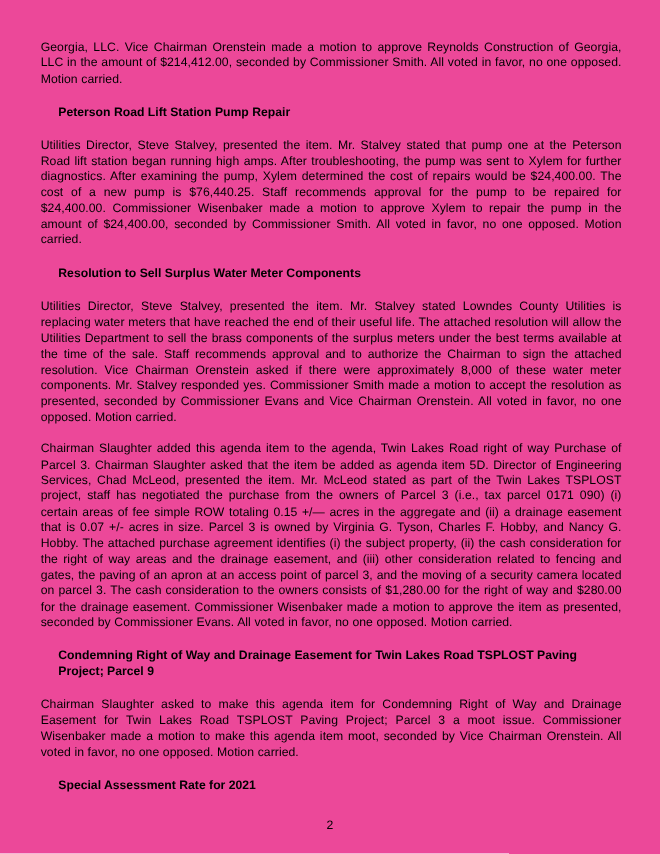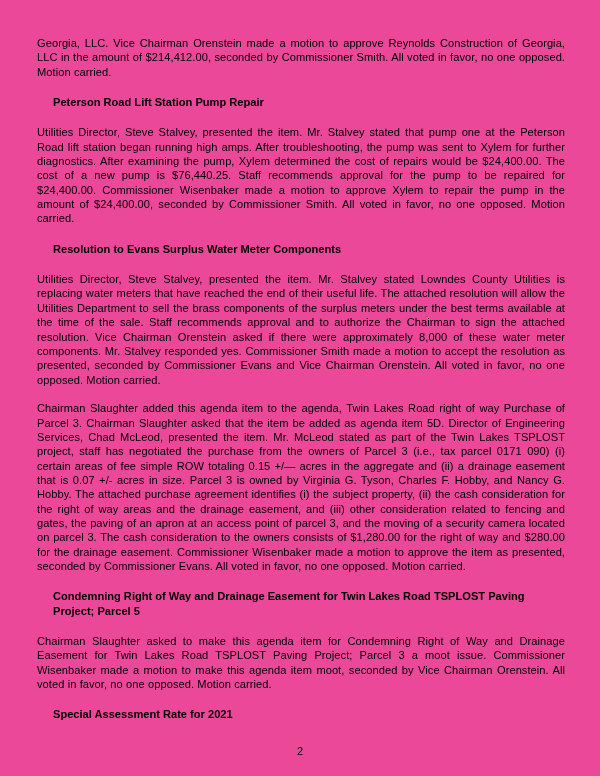--- a/index.html
+++ b/index.html
@@ -63,28 +63,28 @@
 <div class="page">
   <div class="content" id="doc-content">
       <div class="block">
         <p class="para">Georgia, LLC. Vice Chairman Orenstein made a motion to approve Reynolds Construction of Georgia, LLC in the amount of $214,412.00, seconded by Commissioner Smith. All voted in favor, no one opposed. Motion carried.</p>
       </div>
       <div class="block">
         <div class="heading">Peterson Road Lift Station Pump Repair</div>
         <p class="para">Utilities Director, Steve Stalvey, presented the item. Mr. Stalvey stated that pump one at the Peterson Road lift station began running high amps. After troubleshooting, the pump was sent to Xylem for further diagnostics. After examining the pump, Xylem determined the cost of repairs would be $24,400.00. The cost of a new pump is $76,440.25. Staff recommends approval for the pump to be repaired for $24,400.00. Commissioner Wisenbaker made a motion to approve Xylem to repair the pump in the amount of $24,400.00, seconded by Commissioner Smith. All voted in favor, no one opposed. Motion carried.</p>
       </div>
       <div class="block">
-        <div class="heading">Resolution to Evans Surplus Water Meter Components</div>
+        <div class="heading">Resolution to Sell Surplus Water Meter Components</div>
         <p class="para">Utilities Director, Steve Stalvey, presented the item. Mr. Stalvey stated Lowndes County Utilities is replacing water meters that have reached the end of their useful life. The attached resolution will allow the Utilities Department to sell the brass components of the surplus meters under the best terms available at the time of the sale. Staff recommends approval and to authorize the Chairman to sign the attached resolution. Vice Chairman Orenstein asked if there were approximately 8,000 of these water meter components. Mr. Stalvey responded yes. Commissioner Smith made a motion to accept the resolution as presented, seconded by Commissioner Evans and Vice Chairman Orenstein. All voted in favor, no one opposed. Motion carried.</p>
       </div>
       <div class="block">
         <p class="para">Chairman Slaughter added this agenda item to the agenda, Twin Lakes Road right of way Purchase of Parcel 3. Chairman Slaughter asked that the item be added as agenda item 5D.  Director of Engineering Services, Chad McLeod, presented the item. Mr. McLeod stated as part of the Twin Lakes TSPLOST project, staff has negotiated the purchase from the owners of Parcel 3 (i.e., tax parcel 0171 090) (i) certain areas of fee simple ROW totaling 0.15 +/— acres in the aggregate and (ii) a drainage easement that is 0.07 +/- acres in size. Parcel 3 is owned by Virginia G. Tyson, Charles F. Hobby, and Nancy G. Hobby. The attached purchase agreement identifies (i) the subject property, (ii) the cash consideration for the right of way areas and the drainage easement, and (iii) other consideration related to fencing and gates, the paving of an apron at an access point of parcel 3, and the moving of a security camera located on parcel 3. The cash consideration to the owners consists of $1,280.00 for the right of way and $280.00 for the drainage easement. Commissioner Wisenbaker made a motion to approve the item as presented, seconded by Commissioner Evans. All voted in favor, no one opposed. Motion carried.</p>
       </div>
       <div class="block">
-        <div class="heading">Condemning Right of Way and Drainage Easement for Twin Lakes Road TSPLOST Paving Project; Parcel 5</div>
+        <div class="heading">Condemning Right of Way and Drainage Easement for Twin Lakes Road TSPLOST Paving Project; Parcel 9</div>
         <p class="para">Chairman Slaughter asked to make this agenda item for Condemning Right of Way and Drainage Easement for Twin Lakes Road TSPLOST Paving Project; Parcel 3 a moot issue. Commissioner Wisenbaker made a motion to make this agenda item moot, seconded by Vice Chairman Orenstein. All voted in favor, no one opposed. Motion carried.</p>
       </div>
       <div class="block">
         <div class="heading">Special Assessment Rate for 2021</div>
       </div>
     </div>
   <div class="page-number">2</div>
 </div>
 
 </body></html>

